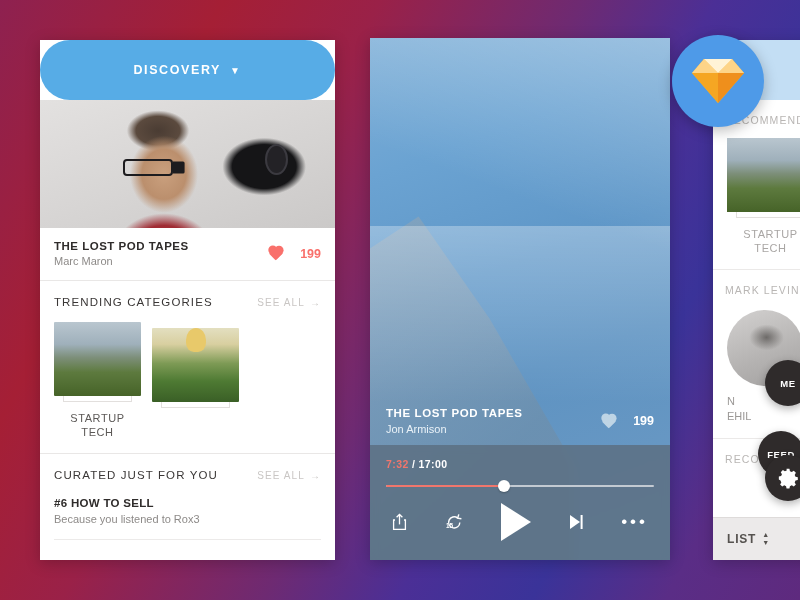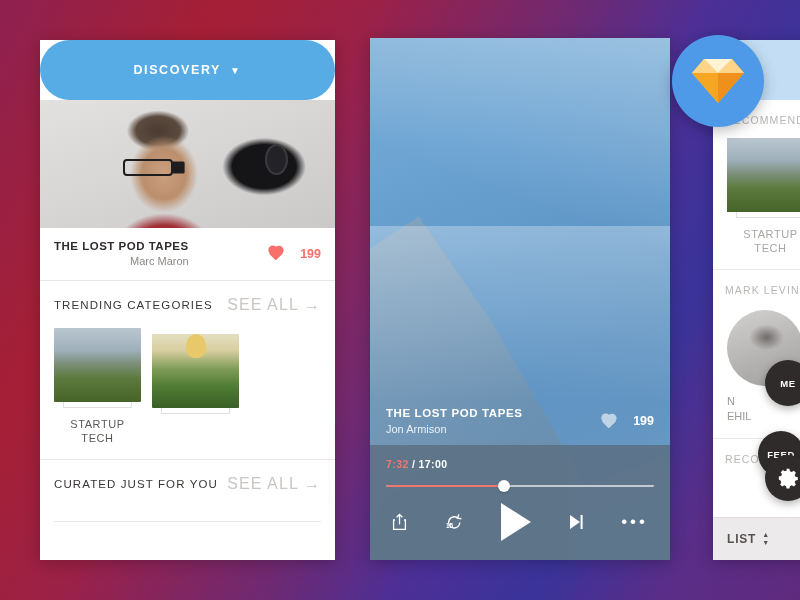--- a/index.html
+++ b/index.html
@@ -64,39 +64,39 @@
     position: absolute; right: 16%; top: 34%;
     width: 19px; height: 27px; border-radius: 50%;
     background: #232226; border: 2px solid #3b3a40;
   }
   .row-meta {
     display: flex; align-items: center; justify-content: space-between;
     padding: 12px 14px 13px 14px;
     border-bottom: 1px solid #e9e7e6;
   }
   .meta-title { font-size: 11.5px; font-weight: bold; color: #2f2c2b; letter-spacing: .5px; }
-  .meta-sub { font-size: 11px; color: #8d8a88; margin-top: 3px; text-align: right; }
+  .meta-sub { font-size: 11px; color: #8d8a88; margin-top: 3px; }
   .likes { display: flex; align-items: center; gap: 16px; }
   .heart-solid {
     width: 17px; height: 15px; position: relative; display: inline-block;
   }
   .heart-solid::before, .heart-solid::after {
     content: ""; position: absolute; top: 0; width: 8.6px; height: 13.5px;
     background: #f9706b; border-radius: 8.6px 8.6px 0 0;
   }
   .heart-solid::before { left: 8.5px; transform: rotate(-45deg); transform-origin: 0 100%; }
   .heart-solid::after  { left: 0;     transform: rotate(45deg);  transform-origin: 100% 100%; }
   .like-count { font-size: 12.5px; font-weight: bold; color: #f9706b; }
 
   .section-head {
     display: flex; align-items: center; justify-content: space-between;
     padding: 15px 14px 14px 14px;
   }
   .section-title { font-size: 11.5px; color: #3a3736; letter-spacing: 1.1px; }
-  .see-all { font-size: 16px; color: #c9c6c4; letter-spacing: 1.1px; display:flex; align-items:center; gap:5px; }
+  .see-all { font-size: 10px; color: #c9c6c4; letter-spacing: 1.1px; display:flex; align-items:center; gap:5px; }
 
   .cat-strip { display: flex; gap: 11px; padding: 0 0 0 14px; }
   .cat { width: 87px; flex: 0 0 87px; }
   .cat-thumb { height: 74px; border-radius: 1px; }
   .cat-ledge {
     height: 5px; width: 78%; margin: 0 auto;
     background: #fff;
     border-left: 1px solid #e2dfdd; border-right: 1px solid #e2dfdd;
     border-bottom: 1px solid #e2dfdd;
   }
@@ -280,20 +280,24 @@
     <div class="divider"></div>
 
     <div class="section-head">
       <span class="section-title">CURATED JUST FOR YOU</span>
       <span class="see-all">
         <span>SEE ALL</span>
         <span>→</span>
       </span>
     </div>
 
+    <div class="curated-item">
+      <div class="curated-title">#6 HOW TO SELL</div>
+      <div class="curated-sub">Because you listened to Rox3</div>
+    </div>
     <div class="bottom-rule"></div>
   </div>
 
   <div class="panel" id="center-panel">
     <div class="player-photo"></div>
     <div class="player-rock"></div>
     <div class="player-haze"></div>
 
     <div class="now-playing">
       <div>

